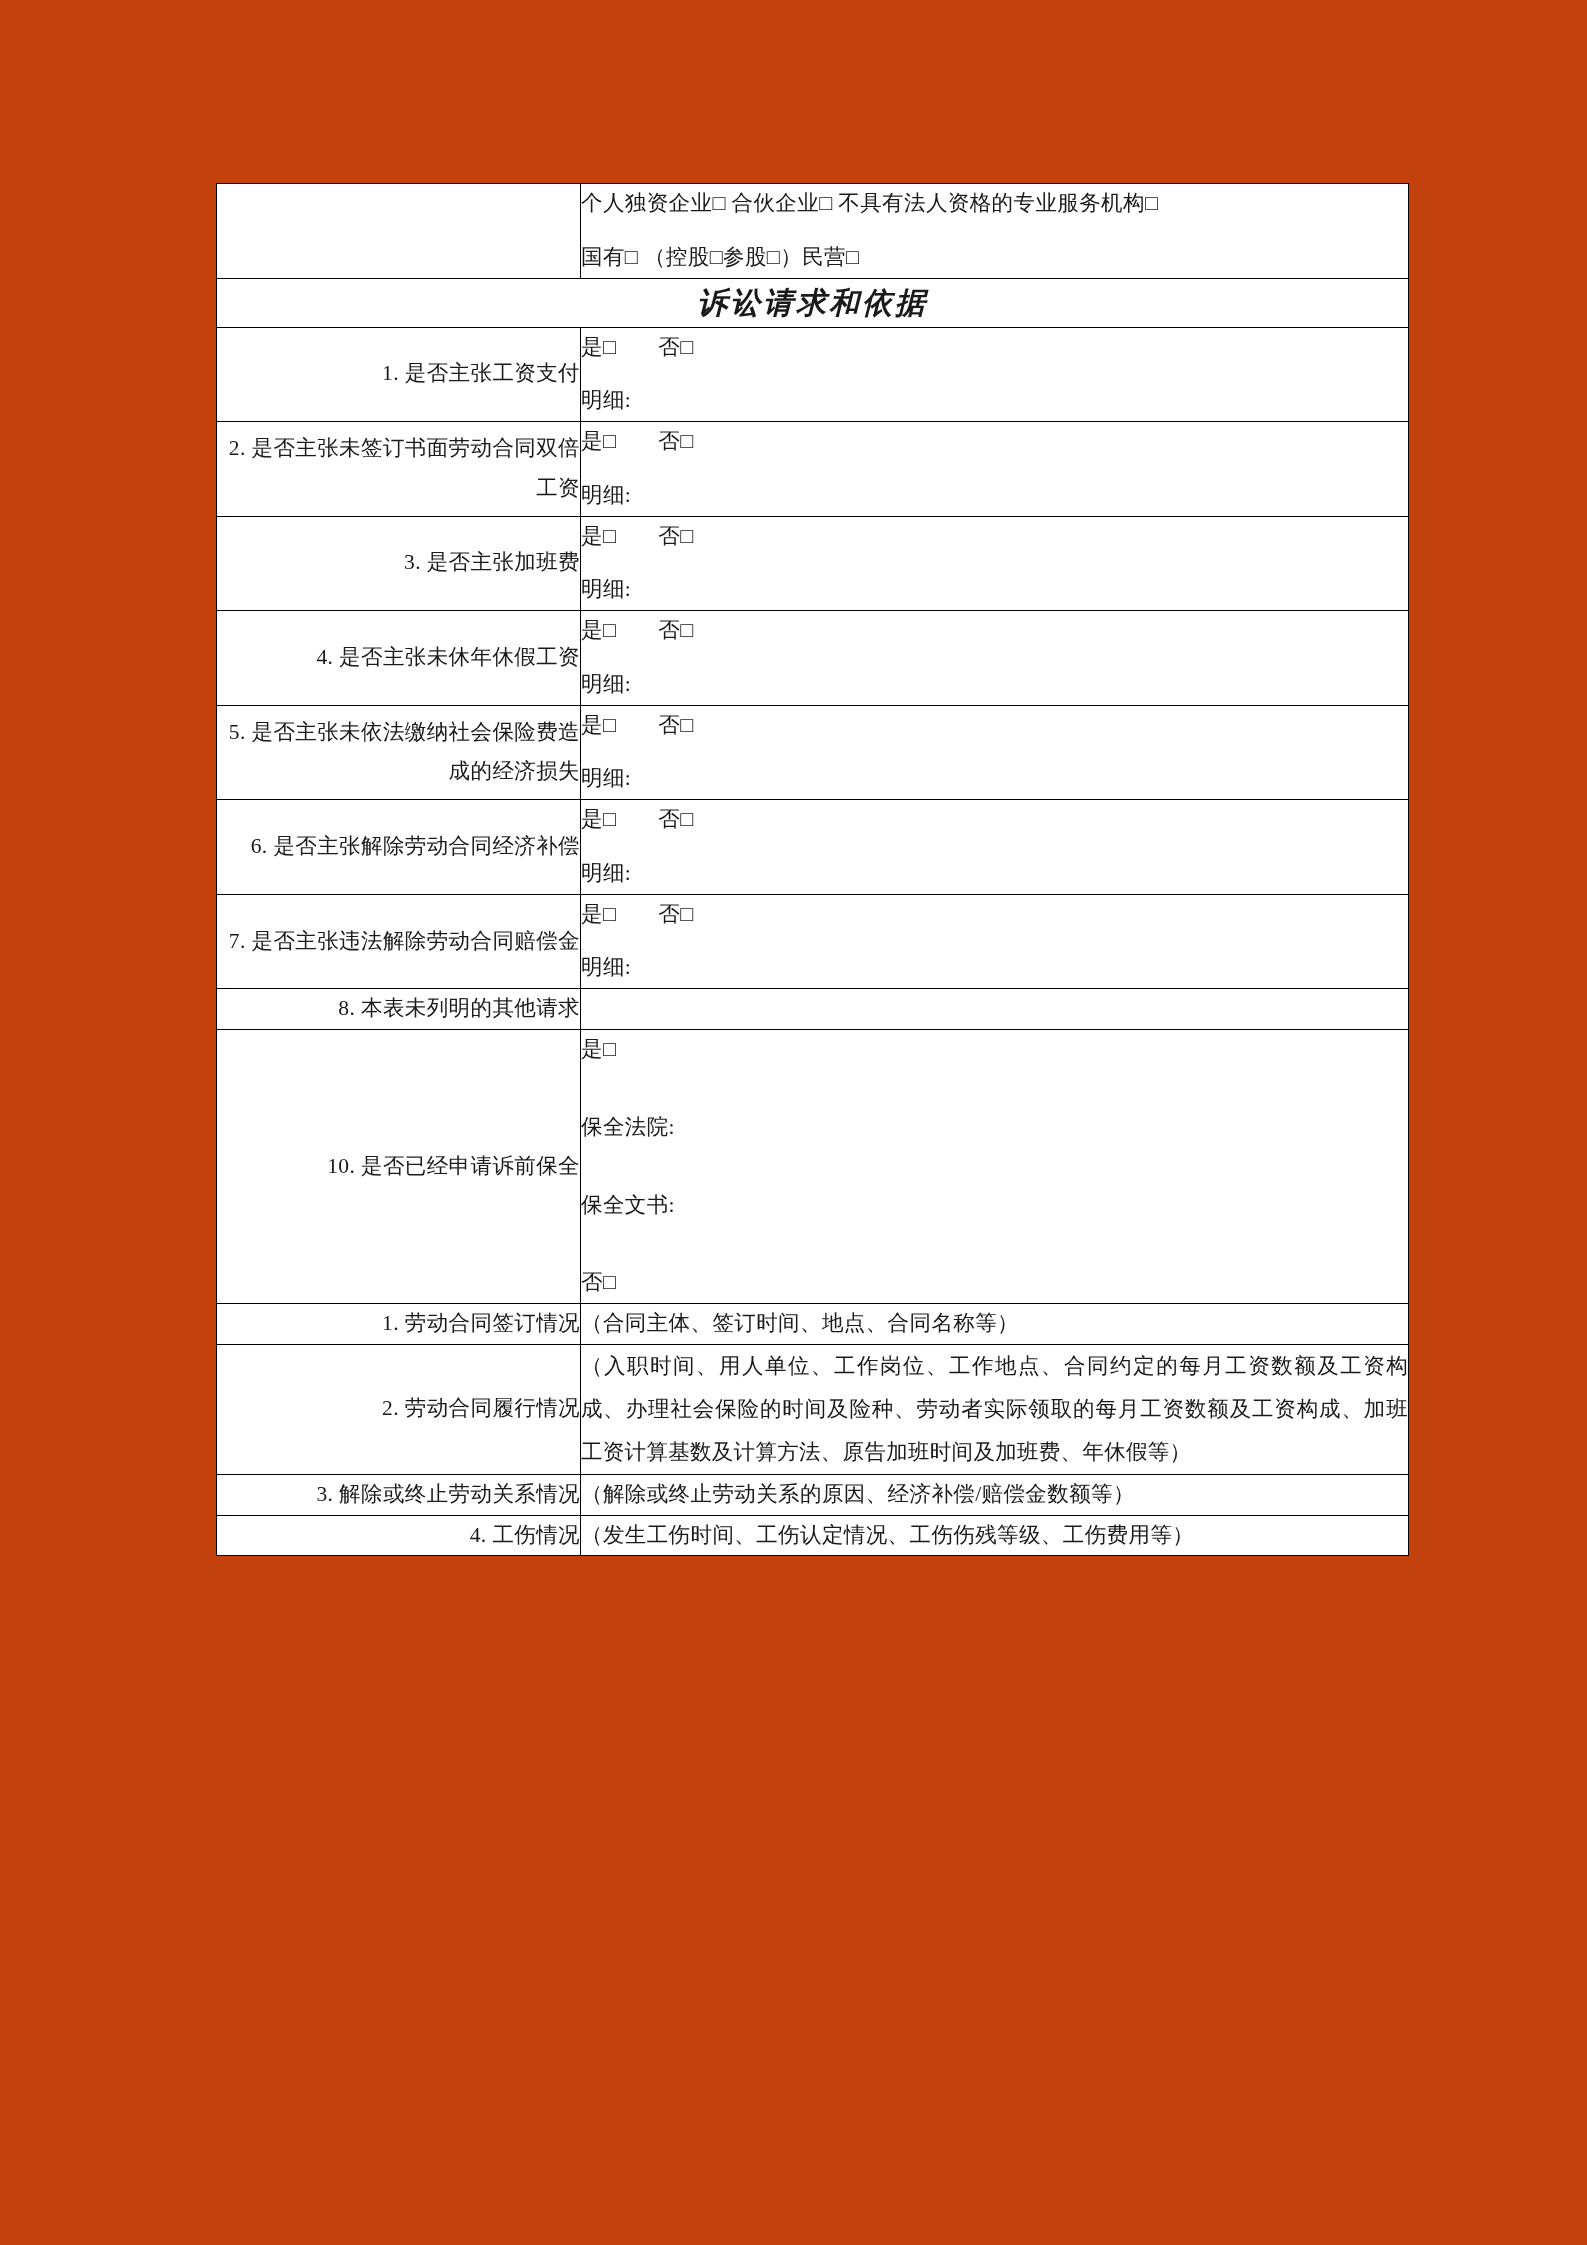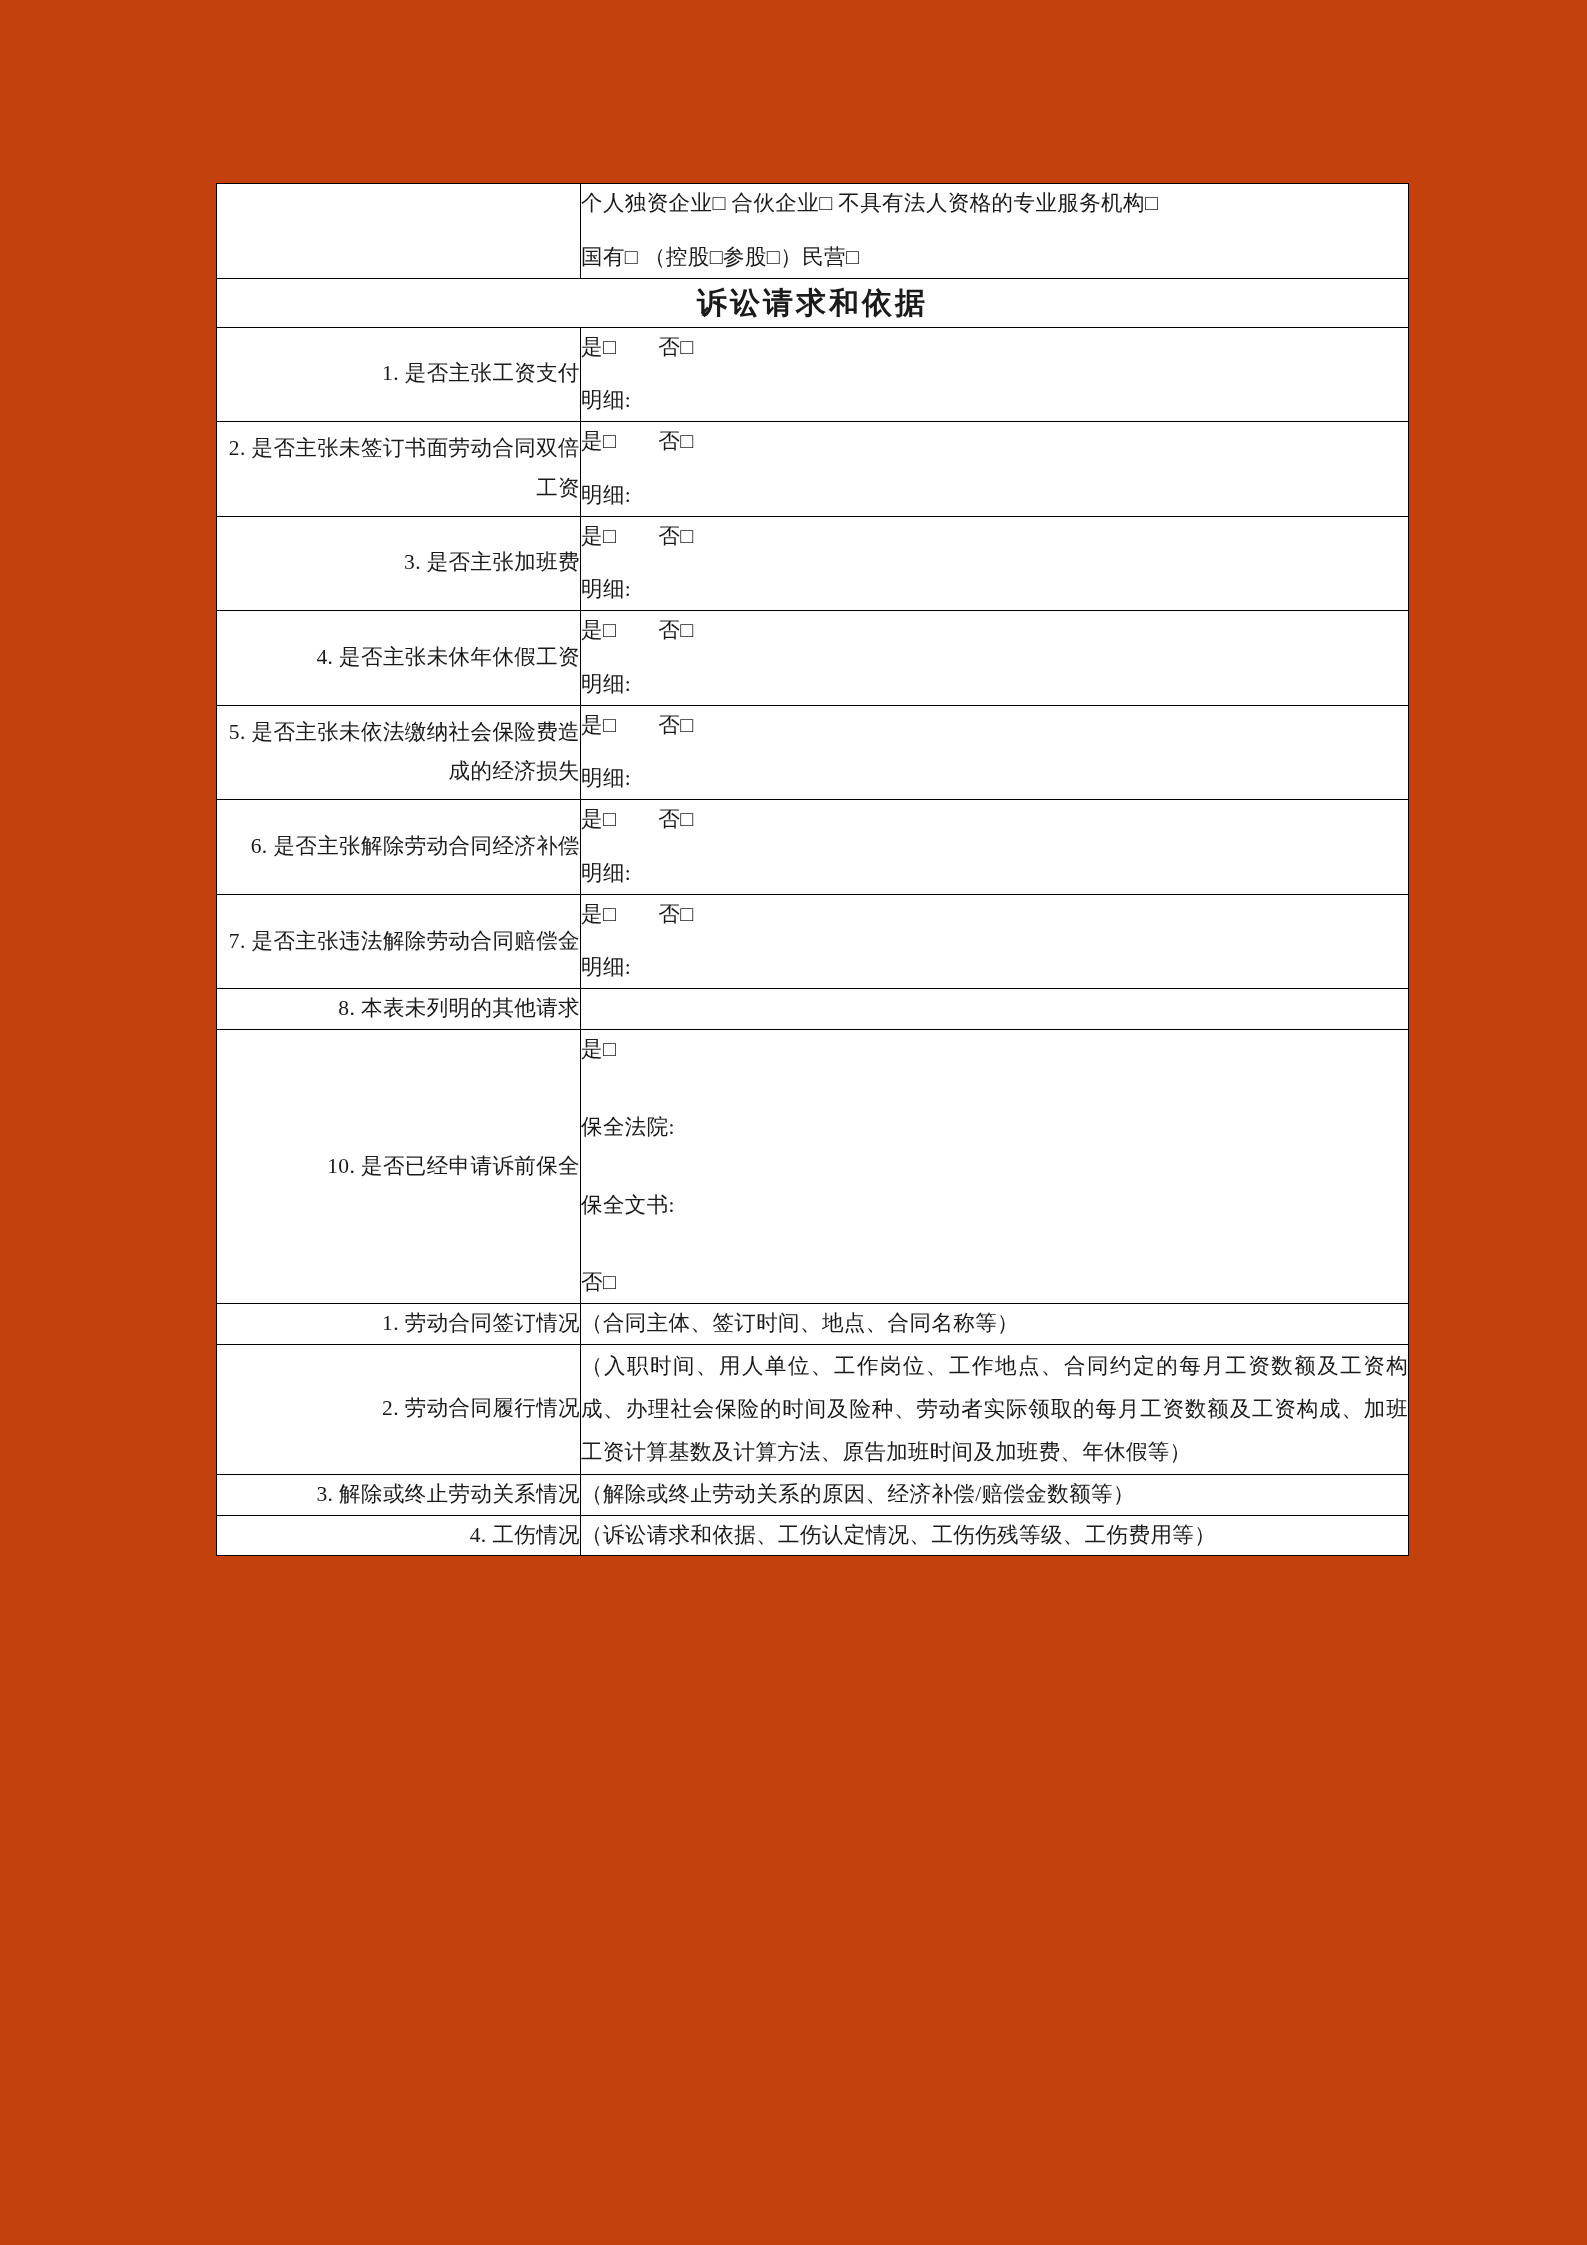--- a/index.html
+++ b/index.html
@@ -63,20 +63,21 @@
   }
   .yn .opt { margin-right: 42px; }
 
   .section-head {
     text-align: center;
     font-size: 30px;
     font-weight: bold;
     line-height: 1.6;
     padding: 26px 10px 26px 10px;
     letter-spacing: 3px;
+    font-style: italic;
   }
   .para {
     font-size: 21.5px;
     line-height: 2.0;
     padding: 16px 22px 16px 22px;
     letter-spacing: 0.3px;
     text-align: justify;
   }
   .tall-pad { padding-top: 30px; padding-bottom: 30px; }
   .xtall-pad { padding-top: 52px; padding-bottom: 52px; }
@@ -207,19 +208,19 @@
           <td class="para vcenter">（入职时间、用人单位、工作岗位、工作地点、合同约定的每月工资数额及工资构成、办理社会保险的时间及险种、劳动者实际领取的每月工资数额及工资构成、加班工资计算基数及计算方法、原告加班时间及加班费、年休假等）</td>
         </tr>
 
         <tr>
           <td class="lab vcenter mid-pad">3. 解除或终止劳动关系情况</td>
           <td class="val vcenter mid-pad">（解除或终止劳动关系的原因、经济补偿/赔偿金数额等）</td>
         </tr>
 
         <tr>
           <td class="lab vcenter tall-pad">4. 工伤情况</td>
-          <td class="val vcenter tall-pad">（诉讼请求和依据、工伤认定情况、工伤伤残等级、工伤费用等）</td>
+          <td class="val vcenter tall-pad">（发生工伤时间、工伤认定情况、工伤伤残等级、工伤费用等）</td>
         </tr>
 
       </tbody>
     </table>
   </div>
 </div>
 
 </body></html>

